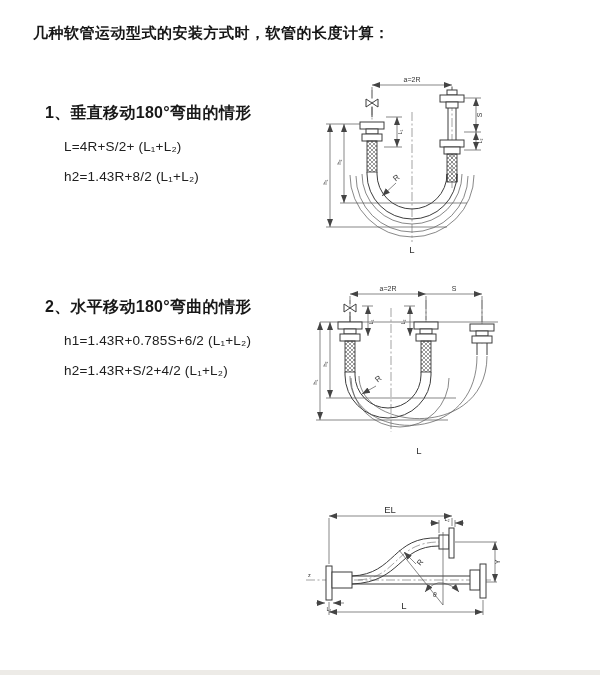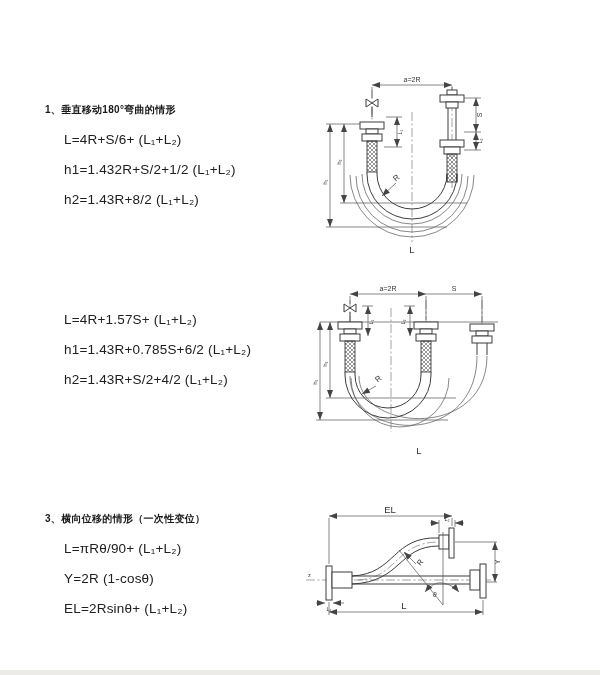--- a/index.html
+++ b/index.html
@@ -6,21 +6,21 @@
   body{
     width:600px;height:675px;background:#ffffff;position:relative;overflow:hidden;
     font-family:"Liberation Sans","DejaVu Sans",sans-serif;color:#1f1f1f;
   }
   .page{position:absolute;inset:0;background:#fff;}
   .title{
     position:absolute;left:33px;top:24px;font-size:15px;font-weight:700;
     letter-spacing:0.5px;color:#161616;white-space:nowrap;
   }
   .sec{position:absolute;left:45px;width:270px;}
-  .sec .heading{font-size:10px;font-weight:700;color:#191919;white-space:nowrap;letter-spacing:0.3px;}
+  .sec .heading{font-size:16px;font-weight:700;color:#191919;white-space:nowrap;letter-spacing:0.3px;}
   .sec .formula{font-size:13.5px;color:#202020;margin-left:19px;margin-top:15px;white-space:nowrap;letter-spacing:0.2px;}
   #sec1{top:103px;}
   #sec2{top:297px;}
   #sec3{top:512px;}
   .diag{position:absolute;}
   #d1{left:312px;top:70px;}
   #d2{left:306px;top:280px;}
   #d3{left:298px;top:502px;}
   svg{display:block;}
   svg text{fill:#333;font-family:"Liberation Sans","DejaVu Sans",sans-serif;}
@@ -31,25 +31,25 @@
   .dimtxt{font-size:7px;}
   .dimtxt-sm{font-size:5.5px;}
   .biglab{font-size:9.5px;}
   .edge-bottom{position:absolute;left:0;bottom:0;width:600px;height:5px;background:#edebe7;}
 </style>
 </head>
 <body>
 
 <div class="page">
 
+  <div class="title">几种软管运动型式的安装方式时，软管的长度计算：</div>
 
   <section class="sec" id="sec1">
     <div class="heading">1、垂直移动180°弯曲的情形</div>
-    <div class="formula">L=4R+S/6+ (L₁+L₂)</div>
-    <div class="formula">h1=1.432R+S/2+1/2 (L₁+L₂)</div>
+    <div class="formula">L=4R+S/2+ (L₁+L₂)</div>
     <div class="formula">h2=1.43R+8/2 (L₁+L₂)</div>
   </section>
 
   <svg class="diag" id="d1" width="278" height="188" viewBox="0 0 278 188">
     <defs>
       <marker id="ar1" markerWidth="9" markerHeight="8" refX="8" refY="4" orient="auto-start-reverse" markerUnits="userSpaceOnUse">
         <path d="M0,1 L8,4 L0,7 Z" fill="#444"></path>
       </marker>
       <pattern id="hx1" width="4" height="4" patternUnits="userSpaceOnUse">
         <path d="M0,0 L4,4 M4,0 L0,4" stroke="#555" stroke-width="0.6"></path>
@@ -131,21 +131,21 @@
 
     <g>
       <line class="thin" x1="84" y1="113" x2="70" y2="126" marker-end="url(#ar1)"></line>
       <text font-size="8" transform="translate(86,110) rotate(-40)" text-anchor="middle">R</text>
     </g>
 
     <text class="biglab" x="100" y="183" text-anchor="middle">L</text>
   </svg>
 
   <section class="sec" id="sec2">
-    <div class="formula">L=4R+1.57S+ (L₁+L₂)</div>
+    <div class="heading">2、水平移动180°弯曲的情形</div>
     <div class="formula">h1=1.43R+0.785S+6/2 (L₁+L₂)</div>
     <div class="formula">h2=1.43R+S/2+4/2 (L₁+L₂)</div>
   </section>
 
   <svg class="diag" id="d2" width="294" height="178" viewBox="0 0 294 178">
     <defs>
       <marker id="ar2" markerWidth="9" markerHeight="8" refX="8" refY="4" orient="auto-start-reverse" markerUnits="userSpaceOnUse">
         <path d="M0,1 L8,4 L0,7 Z" fill="#444"></path>
       </marker>
       <pattern id="hx2" width="4" height="4" patternUnits="userSpaceOnUse">
@@ -228,26 +228,20 @@
     </g>
 
     <g>
       <line class="thin" x1="70" y1="106" x2="56" y2="114" marker-end="url(#ar2)"></line>
       <text font-size="8" transform="translate(74,101) rotate(-40)" text-anchor="middle">R</text>
     </g>
 
     <text class="biglab" x="113" y="174" text-anchor="middle">L</text>
   </svg>
 
-  <section class="sec" id="sec3">
-    <div class="heading">3、横向位移的情形（一次性变位）</div>
-    <div class="formula">L=πRθ/90+ (L₁+L₂)</div>
-    <div class="formula">Y=2R (1-cosθ)</div>
-    <div class="formula">EL=2Rsinθ+ (L₁+L₂)</div>
-  </section>
 
   <svg class="diag" id="d3" width="302" height="142" viewBox="0 0 302 142">
     <defs>
       <marker id="ar3" markerWidth="9" markerHeight="8" refX="8" refY="4" orient="auto-start-reverse" markerUnits="userSpaceOnUse">
         <path d="M0,1 L8,4 L0,7 Z" fill="#444"></path>
       </marker>
     </defs>
 
     <g>
       <line class="thin" x1="31" y1="14" x2="154" y2="14" marker-start="url(#ar3)" marker-end="url(#ar3)"></line>

